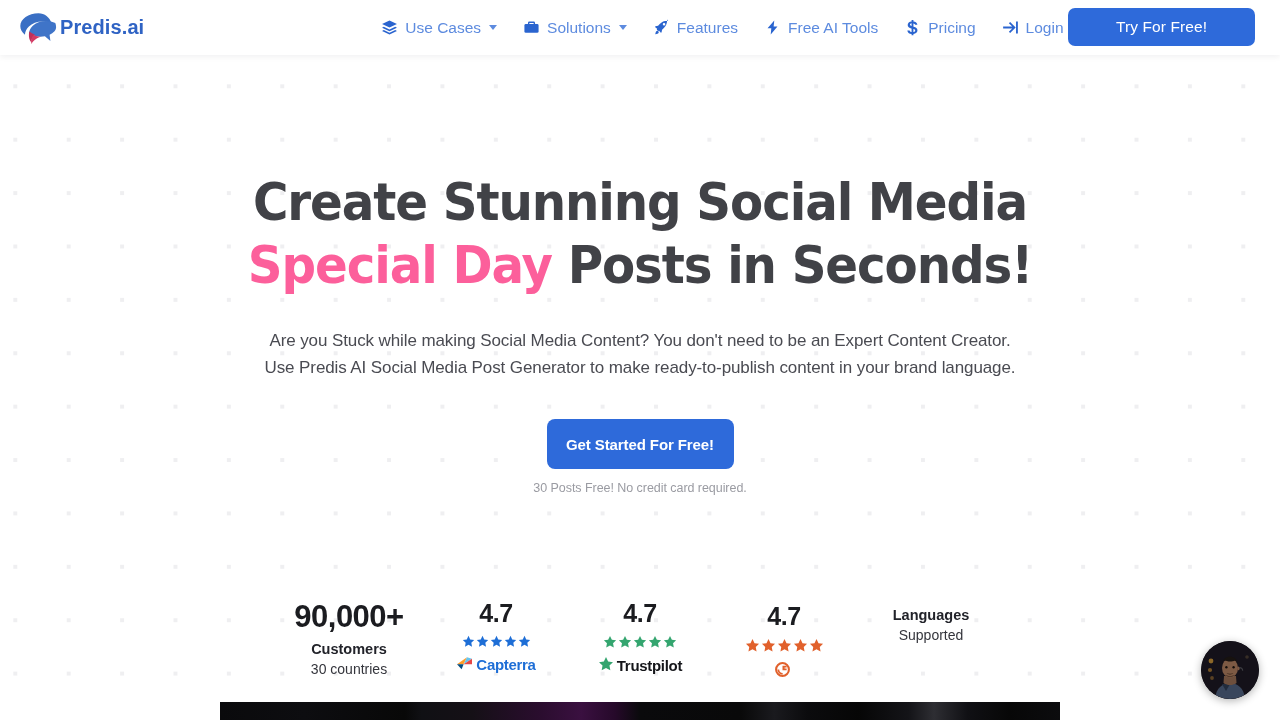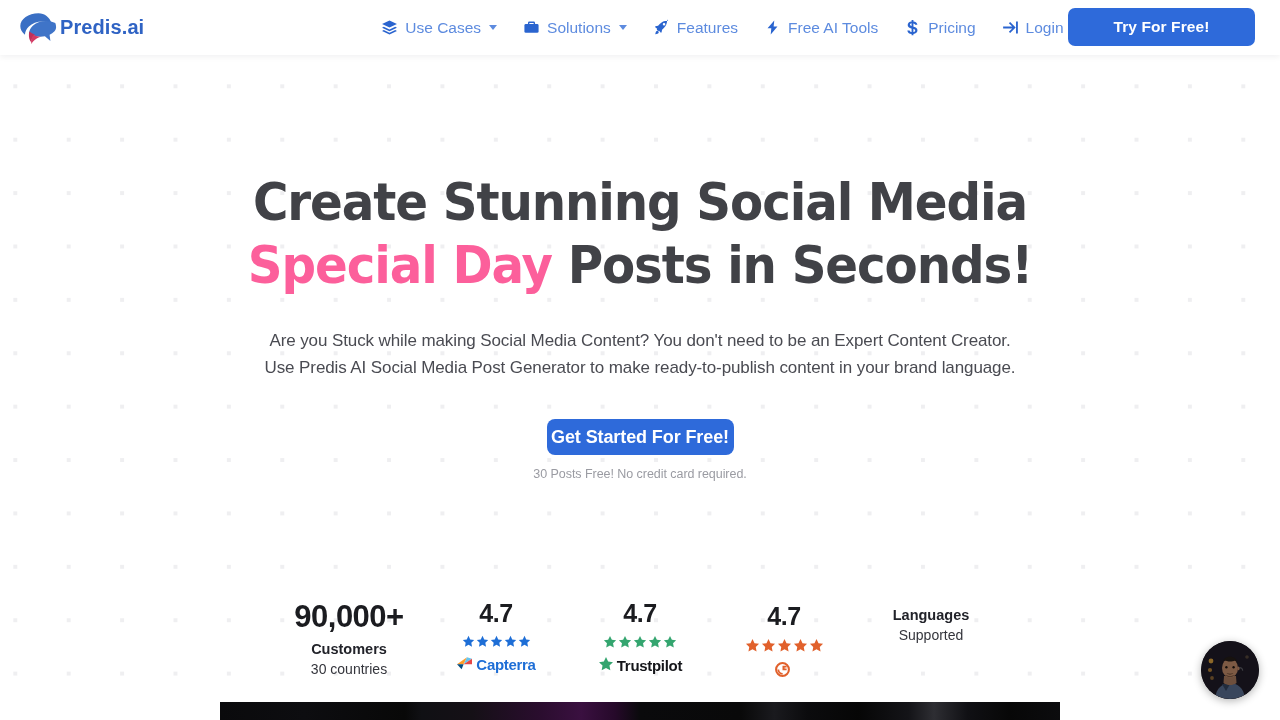--- a/index.html
+++ b/index.html
@@ -77,21 +77,21 @@
     border-top:5px solid #5d8bdf;
     margin-left:1px;
   }
 
   .cta-top {
     position:absolute; right:25px; top:8px;
     width:187px; height:38px;
     background:#2e6ada;
     border:none; border-radius:7px;
     color:#ffffff;
-    font-size:15.5px; font-weight:700;
+    font-size:15.5px; font-weight:400;
     font-family:"Liberation Sans", sans-serif;
     cursor:pointer;
     letter-spacing:.1px;
   }
 
   
   .hero {
     position:absolute; z-index:5;
     left:0; top:55px; width:1280px;
     text-align:center;
@@ -111,25 +111,25 @@
   .subhead {
     margin-top:30px;
     font-size:17px;
     line-height:27px;
     color:#4a4b52;
     letter-spacing:-.1px;
   }
 
   .cta-wrap { margin-top:38px; }
   .cta-main {
-    width:187px; height:36px;
+    width:187px; height:50px;
     background:#2e6ada;
     border:none; border-radius:8px;
     color:#ffffff;
-    font-size:18px; font-weight:bold;
+    font-size:15px; font-weight:bold;
     font-family:"Liberation Sans", sans-serif;
     cursor:pointer;
     letter-spacing:-.1px;
   }
   .cta-note {
     margin-top:12px;
     font-size:12.5px;
     color:#9a9ba2;
     letter-spacing:-.05px;
   }

